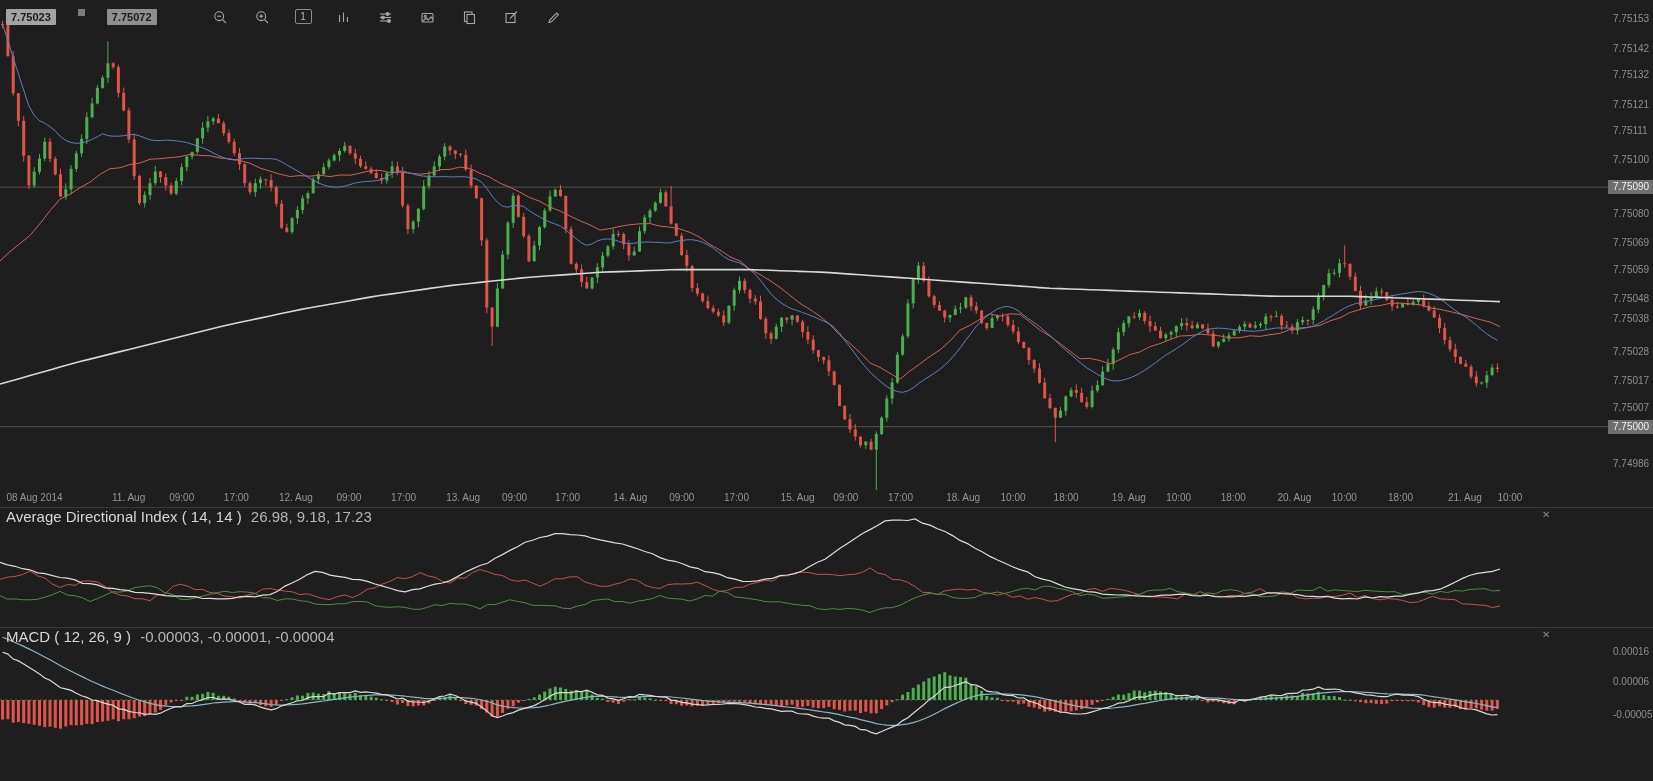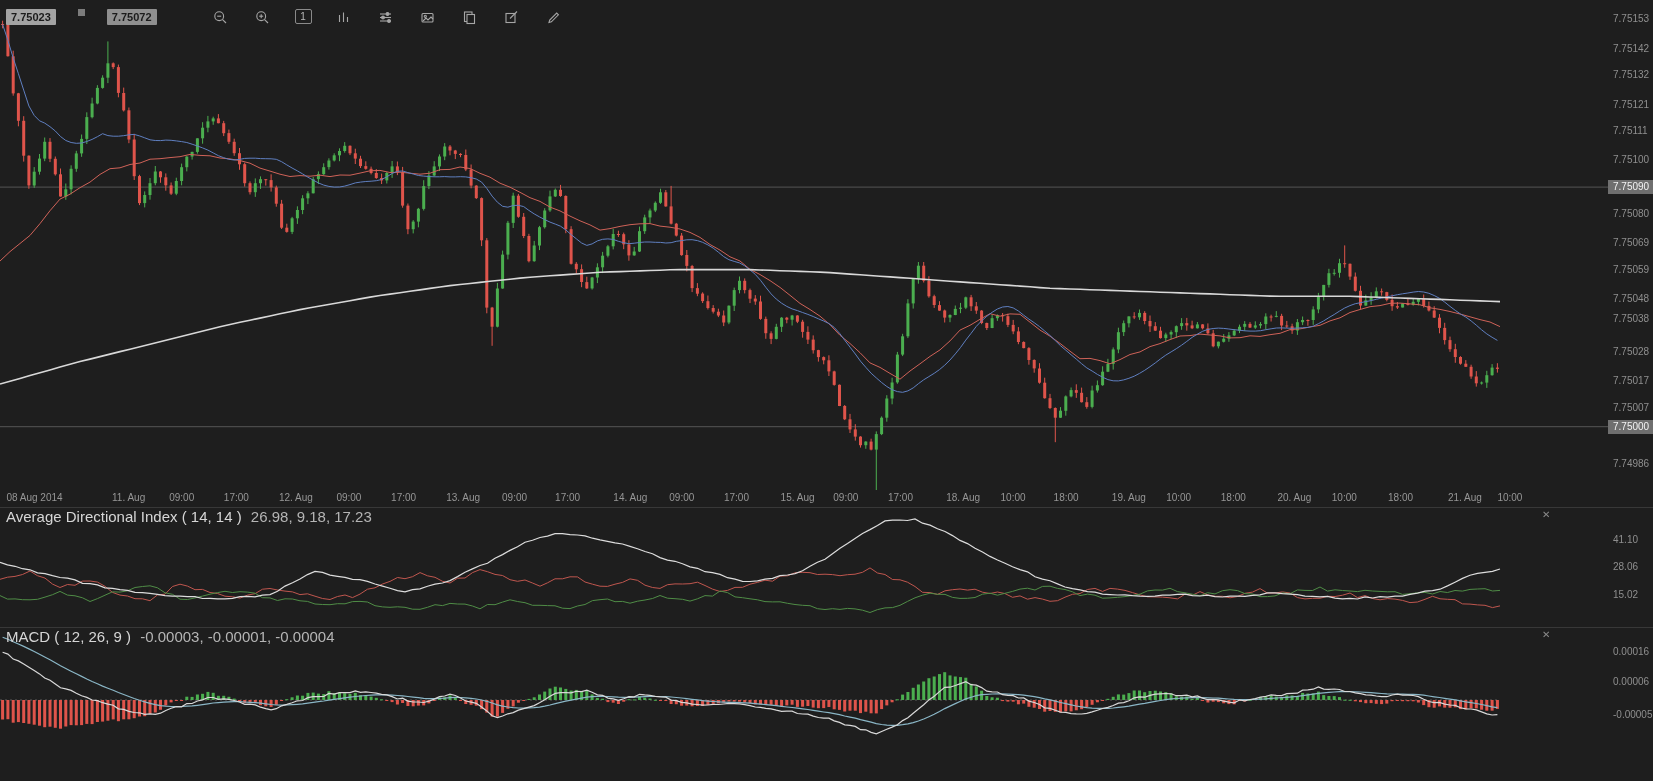--- a/index.html
+++ b/index.html
@@ -731,25 +731,20 @@
   <svg id="adx-svg" class="layer" style="top:507px" width="1608" height="121">
       <polyline points="0.0,72.3 7.5,70.2 15.0,69.4 22.5,67.5 30.0,64.0 37.5,68.7 45.0,71.1 52.5,77.1 60.0,80.5 67.5,77.5 75.0,78.3 82.5,74.1 90.0,74.0 97.5,75.1 105.0,79.3 112.5,85.4 120.0,88.1 127.5,89.0 135.0,91.7 142.5,91.8 150.0,93.7 157.5,87.9 165.0,87.2 172.5,79.5 180.0,77.2 187.5,79.1 195.0,82.7 202.5,82.4 210.0,85.5 217.5,86.5 225.0,89.2 232.5,89.8 240.0,91.1 247.5,88.1 255.0,86.7 262.5,82.2 270.0,81.5 277.5,83.0 285.0,84.1 292.5,84.9 300.0,87.6 307.5,86.8 315.0,89.2 322.5,91.5 330.0,92.5 337.5,89.5 345.0,88.0 352.5,90.6 360.0,87.1 367.5,82.2 375.0,80.8 382.5,77.0 390.0,74.4 397.5,70.5 405.0,71.7 412.5,69.7 420.0,65.6 427.5,68.8 435.0,70.3 442.5,74.3 450.0,76.0 457.5,71.2 465.0,71.0 472.5,65.6 480.0,62.6 487.5,64.7 495.0,67.4 502.5,68.5 510.0,72.7 517.5,74.3 525.0,73.0 532.5,76.0 540.0,79.2 547.5,75.8 555.0,71.8 562.5,71.8 570.0,69.8 577.5,69.9 585.0,75.0 592.5,77.2 600.0,79.2 607.5,79.4 615.0,77.2 622.5,75.4 630.0,71.9 637.5,73.3 645.0,78.2 652.5,80.5 660.0,81.4 667.5,77.7 675.0,76.9 682.5,77.0 690.0,76.7 697.5,75.2 705.0,78.5 712.5,82.1 720.0,84.5 727.5,83.4 735.0,80.4 742.5,80.3 750.0,77.2 757.5,75.4 765.0,73.2 772.5,74.2 780.0,69.1 787.5,68.8 795.0,65.8 802.5,65.3 810.0,65.7 817.5,67.5 825.0,67.2 832.5,67.6 840.0,68.7 847.5,67.7 855.0,67.2 862.5,65.3 870.0,60.9 877.5,66.0 885.0,67.5 892.5,72.5 900.0,72.8 907.5,75.2 915.0,79.5 922.5,85.3 930.0,85.6 937.5,87.4 945.0,83.8 952.5,82.7 960.0,82.0 967.5,83.1 975.0,82.2 982.5,85.2 990.0,86.5 997.5,85.0 1005.0,86.6 1012.5,90.3 1020.0,88.9 1027.5,92.2 1035.0,90.6 1042.5,92.1 1050.0,94.3 1057.5,93.7 1065.0,90.2 1072.5,87.3 1080.0,86.5 1087.5,82.5 1095.0,81.4 1102.5,84.4 1110.0,81.4 1117.5,82.1 1125.0,83.4 1132.5,85.6 1140.0,87.9 1147.5,89.8 1155.0,89.9 1162.5,90.1 1170.0,90.8 1177.5,91.9 1185.0,87.2 1192.5,88.2 1200.0,84.6 1207.5,87.9 1215.0,89.3 1222.5,89.3 1230.0,90.8 1237.5,89.5 1245.0,86.3 1252.5,85.1 1260.0,81.6 1267.5,86.1 1275.0,86.0 1282.5,84.9 1290.0,86.0 1297.5,90.6 1305.0,91.9 1312.5,91.3 1320.0,91.3 1327.5,89.3 1335.0,89.5 1342.5,88.2 1350.0,86.0 1357.5,90.6 1365.0,88.6 1372.5,91.5 1380.0,92.8 1387.5,91.6 1395.0,92.1 1402.5,93.4 1410.0,95.6 1417.5,95.0 1425.0,92.3 1432.5,89.3 1440.0,91.8 1447.5,92.3 1455.0,92.7 1462.5,96.9 1470.0,97.1 1477.5,97.9 1485.0,98.3 1492.5,100.6 1500.0,98.9" fill="none" stroke="#bf564e" stroke-width="1"></polyline>
       <polyline points="0.0,88.6 7.5,92.1 15.0,91.9 22.5,92.7 30.0,92.8 37.5,92.3 45.0,90.1 52.5,87.7 60.0,84.4 67.5,88.1 75.0,88.8 82.5,90.8 90.0,94.5 97.5,91.6 105.0,88.2 112.5,84.8 120.0,85.1 127.5,83.8 135.0,80.5 142.5,79.5 150.0,78.8 157.5,80.8 165.0,85.8 172.5,87.3 180.0,92.2 187.5,92.5 195.0,90.9 202.5,89.1 210.0,87.2 217.5,85.6 225.0,84.3 232.5,85.5 240.0,84.7 247.5,85.1 255.0,86.2 262.5,90.7 270.0,90.9 277.5,93.5 285.0,91.8 292.5,92.0 300.0,93.8 307.5,94.4 315.0,97.0 322.5,97.5 330.0,97.7 337.5,96.7 345.0,96.8 352.5,94.6 360.0,94.4 367.5,95.0 375.0,98.7 382.5,99.9 390.0,100.3 397.5,99.8 405.0,100.3 412.5,102.2 420.0,102.3 427.5,100.3 435.0,97.7 442.5,98.6 450.0,96.4 457.5,97.0 465.0,97.1 472.5,99.0 480.0,101.8 487.5,97.5 495.0,97.7 502.5,95.1 510.0,92.8 517.5,94.5 525.0,95.7 532.5,98.3 540.0,98.3 547.5,98.6 555.0,98.8 562.5,101.2 570.0,101.6 577.5,99.0 585.0,97.5 592.5,93.6 600.0,92.7 607.5,92.0 615.0,94.7 622.5,94.4 630.0,96.2 637.5,94.2 645.0,93.0 652.5,91.5 660.0,88.5 667.5,91.2 675.0,91.7 682.5,92.3 690.0,94.1 697.5,91.8 705.0,88.6 712.5,89.1 720.0,84.0 727.5,85.6 735.0,89.9 742.5,90.7 750.0,91.8 757.5,92.8 765.0,94.6 772.5,94.9 780.0,94.8 787.5,96.3 795.0,97.5 802.5,98.3 810.0,98.7 817.5,101.7 825.0,102.5 832.5,101.7 840.0,102.4 847.5,101.4 855.0,101.9 862.5,103.2 870.0,105.5 877.5,102.6 885.0,100.9 892.5,100.6 900.0,98.3 907.5,94.4 915.0,90.8 922.5,88.2 930.0,86.2 937.5,87.3 945.0,87.4 952.5,90.4 960.0,91.4 967.5,91.3 975.0,90.5 982.5,87.2 990.0,86.2 997.5,88.2 1005.0,86.3 1012.5,84.4 1020.0,82.1 1027.5,81.2 1035.0,83.0 1042.5,79.4 1050.0,79.2 1057.5,81.4 1065.0,82.5 1072.5,84.8 1080.0,88.6 1087.5,87.1 1095.0,88.2 1102.5,91.2 1110.0,90.9 1117.5,90.3 1125.0,89.6 1132.5,88.5 1140.0,87.1 1147.5,83.9 1155.0,83.0 1162.5,83.1 1170.0,81.3 1177.5,84.6 1185.0,85.8 1192.5,87.2 1200.0,88.9 1207.5,85.7 1215.0,86.9 1222.5,83.7 1230.0,82.7 1237.5,83.6 1245.0,86.6 1252.5,87.0 1260.0,89.7 1267.5,89.6 1275.0,88.9 1282.5,85.9 1290.0,86.7 1297.5,82.9 1305.0,83.4 1312.5,83.5 1320.0,80.0 1327.5,84.1 1335.0,82.8 1342.5,83.5 1350.0,84.0 1357.5,84.6 1365.0,83.3 1372.5,84.0 1380.0,84.4 1387.5,84.8 1395.0,84.7 1402.5,87.4 1410.0,86.7 1417.5,85.8 1425.0,85.4 1432.5,87.0 1440.0,84.5 1447.5,85.5 1455.0,83.5 1462.5,84.1 1470.0,82.4 1477.5,82.0 1485.0,81.7 1492.5,84.0 1500.0,83.4" fill="none" stroke="#4f8c46" stroke-width="1"></polyline>
       <polyline points="0.0,55.3 7.5,57.9 15.0,59.3 22.5,61.7 30.0,62.8 37.5,65.8 45.0,66.7 52.5,68.7 60.0,70.5 67.5,71.1 75.0,72.9 82.5,76.3 90.0,76.7 97.5,77.9 105.0,80.9 112.5,81.4 120.0,82.6 127.5,83.4 135.0,85.4 142.5,85.6 150.0,86.3 157.5,87.3 165.0,88.7 172.5,89.2 180.0,89.1 187.5,89.7 195.0,89.7 202.5,91.5 210.0,91.3 217.5,91.9 225.0,91.8 232.5,91.3 240.0,89.6 247.5,89.3 255.0,89.8 262.5,88.1 270.0,87.6 277.5,84.3 285.0,79.1 292.5,75.8 300.0,72.0 307.5,67.6 315.0,64.4 322.5,65.4 330.0,68.1 337.5,69.3 345.0,70.4 352.5,72.4 360.0,72.6 367.5,74.4 375.0,77.0 382.5,79.1 390.0,81.2 397.5,83.6 405.0,84.9 412.5,82.6 420.0,81.9 427.5,79.2 435.0,77.2 442.5,76.0 450.0,73.6 457.5,69.6 465.0,65.3 472.5,61.9 480.0,58.5 487.5,56.2 495.0,51.3 502.5,47.6 510.0,43.4 517.5,39.8 525.0,35.2 532.5,33.3 540.0,30.5 547.5,29.1 555.0,26.6 562.5,26.7 570.0,27.6 577.5,28.0 585.0,28.9 592.5,31.2 600.0,32.9 607.5,34.3 615.0,35.9 622.5,37.0 630.0,39.4 637.5,41.7 645.0,44.5 652.5,46.8 660.0,50.6 667.5,53.1 675.0,54.3 682.5,56.7 690.0,59.8 697.5,61.3 705.0,64.7 712.5,65.6 720.0,67.4 727.5,70.7 735.0,72.2 742.5,74.3 750.0,74.5 757.5,73.8 765.0,72.1 772.5,71.4 780.0,68.7 787.5,68.0 795.0,66.6 802.5,63.8 810.0,59.3 817.5,55.3 825.0,52.3 832.5,46.7 840.0,41.2 847.5,36.5 855.0,31.4 862.5,26.5 870.0,22.6 877.5,18.4 885.0,13.9 892.5,13.1 900.0,13.0 907.5,13.5 915.0,12.0 922.5,16.2 930.0,18.1 937.5,21.8 945.0,24.5 952.5,28.6 960.0,33.4 967.5,36.6 975.0,41.3 982.5,45.0 990.0,49.4 997.5,53.0 1005.0,56.2 1012.5,59.7 1020.0,62.6 1027.5,64.8 1035.0,69.7 1042.5,72.1 1050.0,73.7 1057.5,76.9 1065.0,80.0 1072.5,81.7 1080.0,82.9 1087.5,84.7 1095.0,85.2 1102.5,87.1 1110.0,87.6 1117.5,88.0 1125.0,87.9 1132.5,88.6 1140.0,89.1 1147.5,89.4 1155.0,89.1 1162.5,88.1 1170.0,88.2 1177.5,87.4 1185.0,87.1 1192.5,88.6 1200.0,89.0 1207.5,88.1 1215.0,89.6 1222.5,90.0 1230.0,89.1 1237.5,89.2 1245.0,89.3 1252.5,88.4 1260.0,87.8 1267.5,85.9 1275.0,85.8 1282.5,86.7 1290.0,87.1 1297.5,87.6 1305.0,89.1 1312.5,89.4 1320.0,89.9 1327.5,89.4 1335.0,91.1 1342.5,91.9 1350.0,91.3 1357.5,92.0 1365.0,89.9 1372.5,91.0 1380.0,89.7 1387.5,90.1 1395.0,89.1 1402.5,89.1 1410.0,87.4 1417.5,86.2 1425.0,84.2 1432.5,83.7 1440.0,82.2 1447.5,78.9 1455.0,75.2 1462.5,71.4 1470.0,68.2 1477.5,66.4 1485.0,65.4 1492.5,64.3 1500.0,62.0" fill="none" stroke="#dcdcdc" stroke-width="1.2"></polyline>
     </svg>
   <div class="panel-header" style="top:511px">
     <span class="ph-title">Average Directional Index ( 14, 14 )</span>
     <span class="ph-values">26.98, 9.18, 17.23</span>
   </div>
   <div class="panel-close" style="top:510px">✕</div>
-  <div id="adx-axis">
-      <div class="axis-label" style="top: 27.89px;">41.10</div>
-      <div class="axis-label" style="top: 55.274px;">28.06</div>
-      <div class="axis-label" style="top: 82.658px;">15.02</div>
-    </div>
 
   <div class="hsep" style="top:627px"></div>
   <svg id="macd-svg" class="layer" style="top:627px" width="1608" height="154">
       <line x1="0" y1="73" x2="1500" y2="73" stroke="#5c5c5c" stroke-width="1" stroke-dasharray="2,3"></line>
       <rect x="1.1" y="73.0" width="3" height="19.5" fill="#df544b"></rect>
       <rect x="6.4" y="73.0" width="3" height="19.2" fill="#df544b"></rect>
       <rect x="11.7" y="73.0" width="3" height="22.7" fill="#df544b"></rect>
       <rect x="16.9" y="73.0" width="3" height="22.1" fill="#df544b"></rect>
       <rect x="22.2" y="73.0" width="3" height="23.0" fill="#df544b"></rect>
       <rect x="27.4" y="73.0" width="3" height="23.8" fill="#df544b"></rect>

